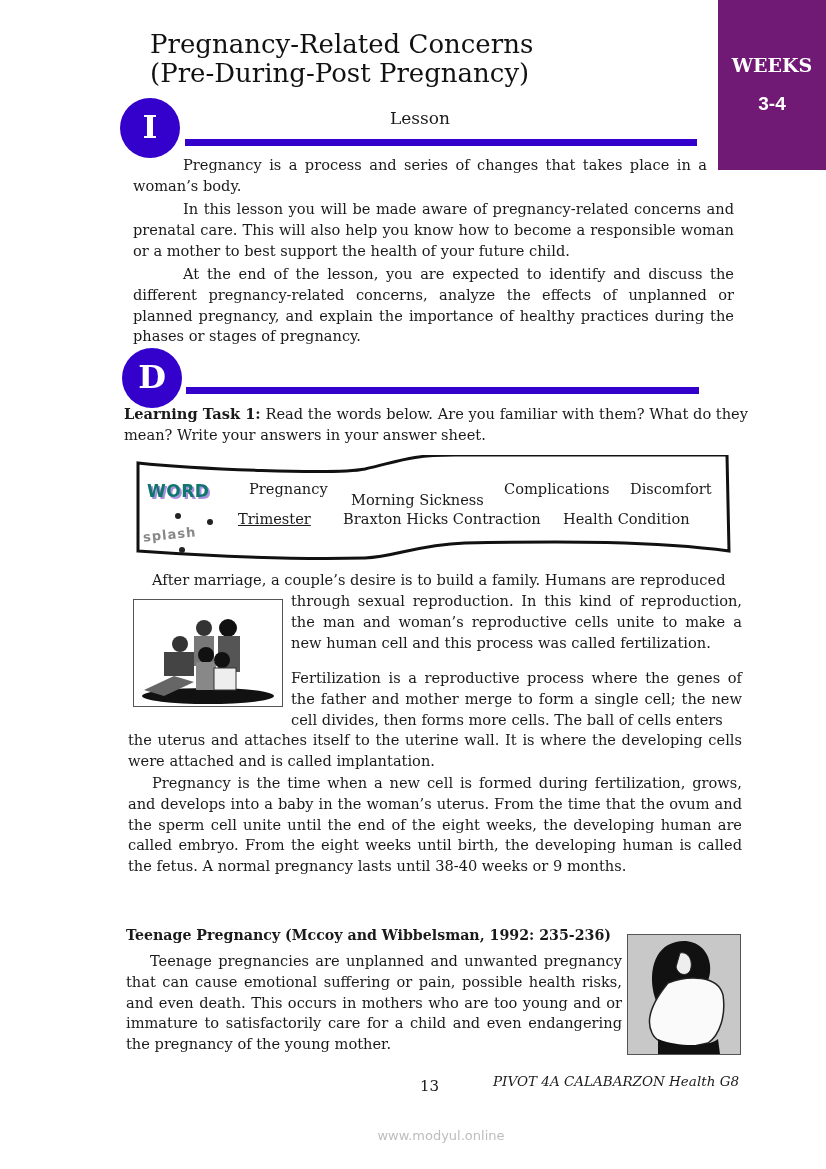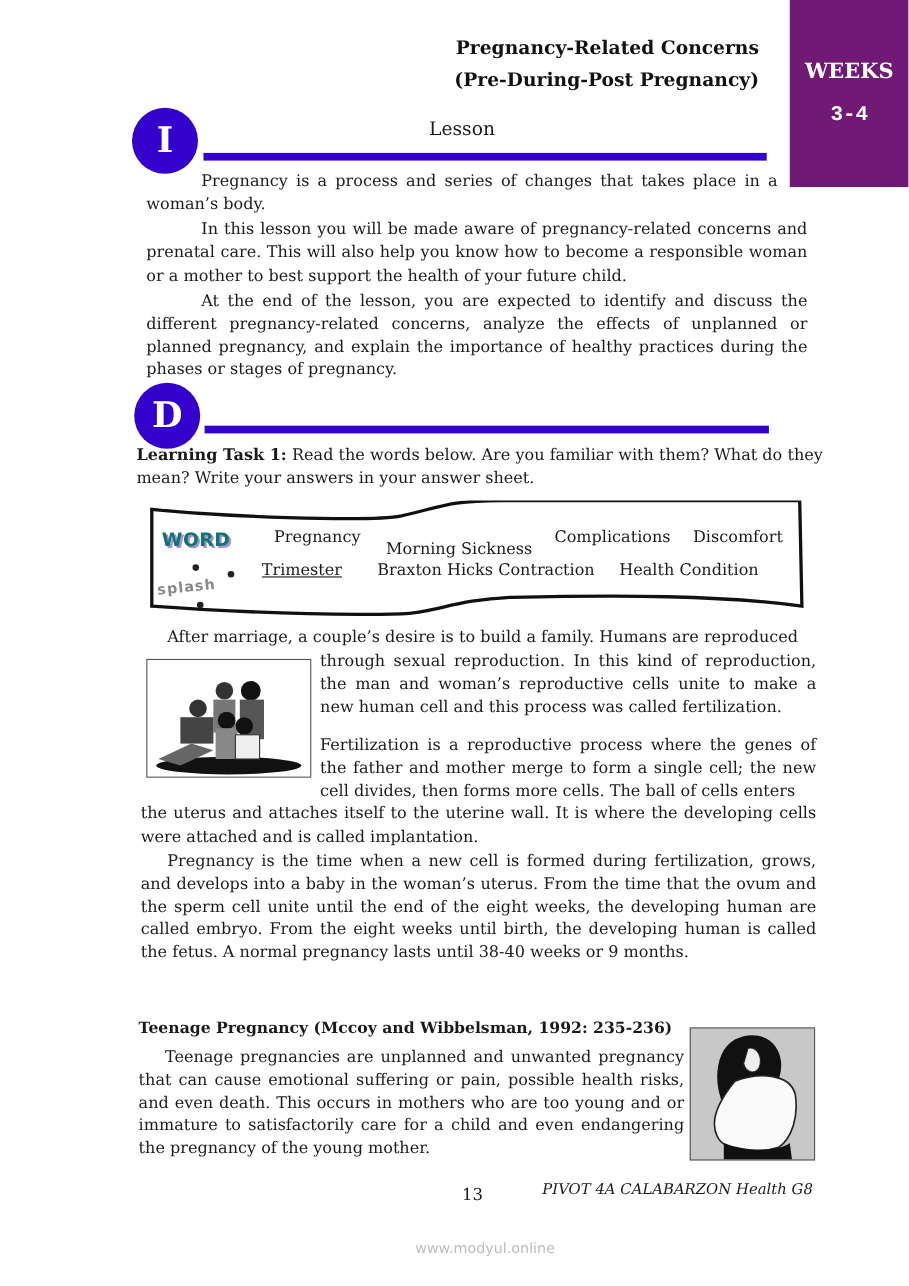--- a/index.html
+++ b/index.html
@@ -1,24 +1,24 @@
 <!DOCTYPE html>
 <html><head>
 <meta charset="utf-8">
 <style>
   html, body { margin: 0; padding: 0; background: #ffffff; }
   body { width: 826px; height: 1169px; position: relative; overflow: hidden;
          font-family: "DejaVu Serif", serif; color: #1a1a1a; }
   .abs { position: absolute; }
-  .title { left: 150px; width: 540px; top: 30px; text-align: right;
-           font-family: "DejaVu Serif", serif; font-weight: bold; font-size: 17px; line-height: 29px; color: #111; }
+  .title { left: 150px; width: 540px; top: 30px; text-align: left;
+           font-family: "DejaVu Serif", serif; font-weight: normal; font-size: 26px; line-height: 29px; color: #111; }
   .weeks-tab { left: 718px; top: 0; width: 108px; height: 170px; background: #701a75;
                color: #fff; text-align: center; font-weight: bold; }
   .weeks-tab .w1 { position: absolute; top: 54px; left: 0; width: 100%; font-family: "DejaVu Serif", serif; font-size: 19px; }
-  .weeks-tab .w2 { position: absolute; top: 93px; left: 0; width: 100%; font-family: Liberation Mono, monospace; font-size: 19px; }
+  .weeks-tab .w2 { position: absolute; top: 93px; left: 0; width: 100%; font-family: Liberation Sans, sans-serif; font-size: 19px; }
   .badge { width: 60px; height: 60px; border-radius: 50%; background: #3300cc; color: #fff;
            font-family: "DejaVu Serif", serif; font-weight: bold; font-size: 32px; text-align: center; line-height: 58px; }
   .rule { height: 7px; background: #3300cc; }
   .lesson-label { left: 360px; width: 120px; top: 108px; text-align: center; font-size: 17px; }
   .para { font-size: 14.6px; line-height: 20.8px; text-align: justify; }
   .indent { text-indent: 50px; }
   .indent2 { text-indent: 24px; }
   .bold { font-weight: bold; }
   .wordbox { left: 135px; top: 455px; width: 596px; height: 105px; }
   .word { position: absolute; font-size: 14.6px; white-space: nowrap; }

